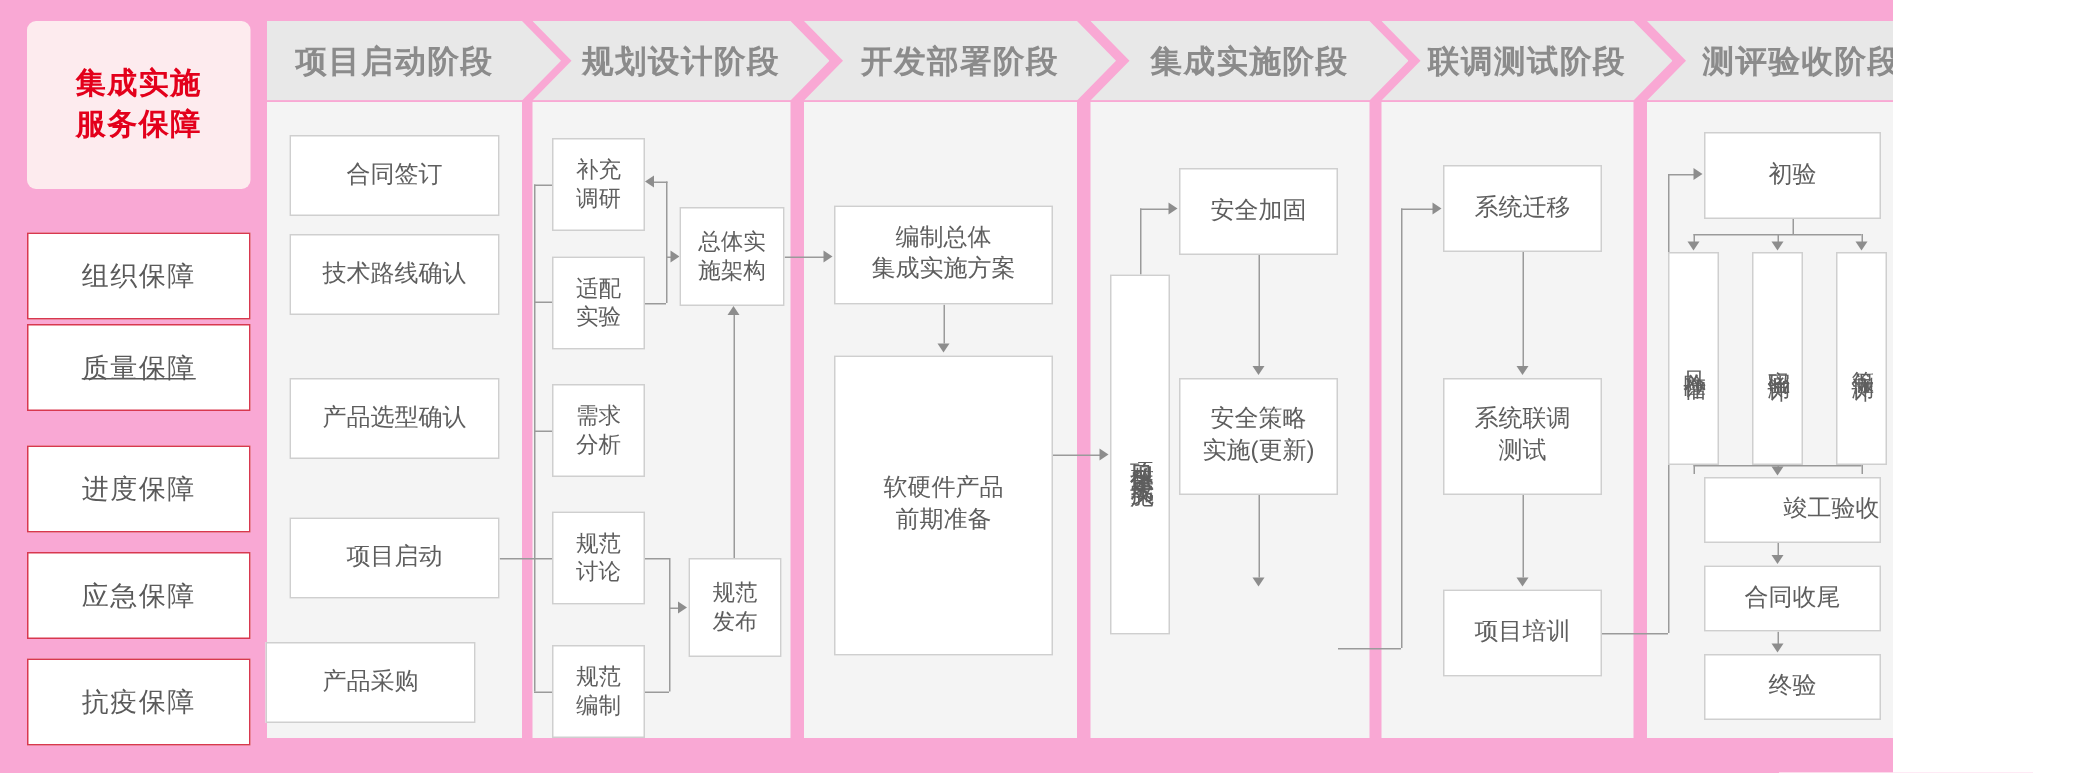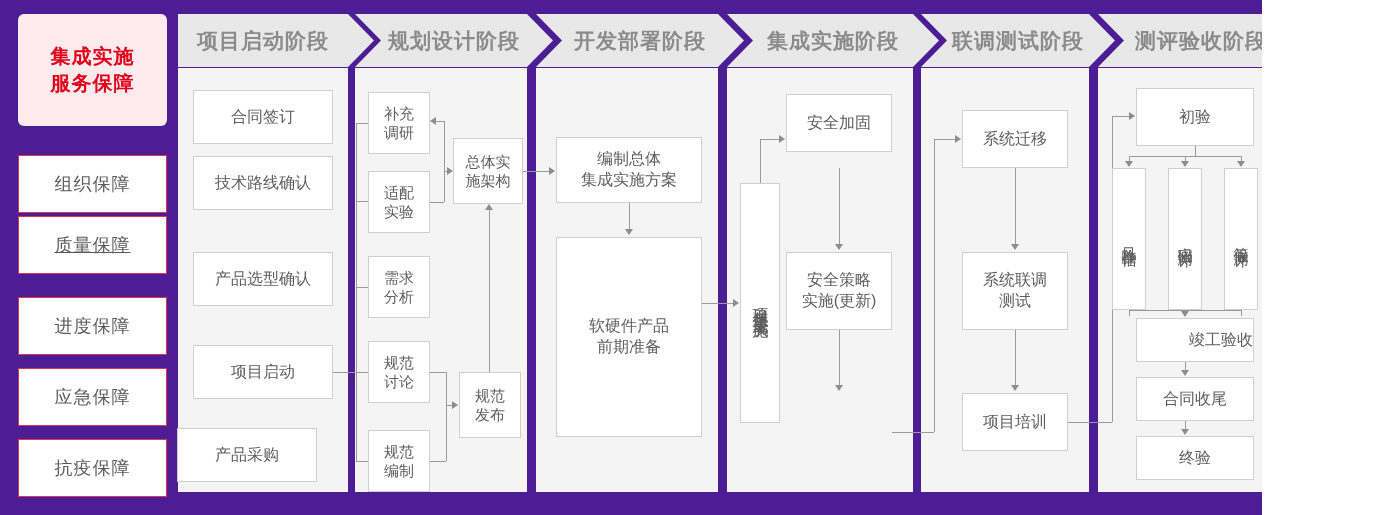--- a/index.html
+++ b/index.html
@@ -5,21 +5,21 @@
   html,body{margin:0;padding:0;background:#ffffff;}
   body{
     font-family:"Liberation Sans","DejaVu Sans",sans-serif;
     -webkit-font-smoothing:antialiased;
   }
   #canvas{
     position:relative;
     width:1262px;
     height:515px;
     overflow:hidden;
-    background:#4c1d95;
+    background:#f9a8d4;
   }
   .abs{position:absolute;box-sizing:border-box;}
 
   
   .left-title{
     left:18px; top:14px; width:149px; height:112px;
     background:#fdebee;
     border-radius:6px;
     display:flex; align-items:center; justify-content:center;
     color:#e3001b; font-weight:bold; font-size:20px; line-height:1.35;
@@ -244,21 +244,21 @@
 
   <div class="abs conn vline" style="left:629px;top:203px;height:26px;"></div>
   <div class="abs conn arrow arr-d" style="left:625px;top:229px;"></div>
 
   <div class="abs conn hline" style="left:702px;top:303px;width:32px;"></div>
   <div class="abs conn arrow arr-r" style="left:733px;top:299px;"></div>
 
   <div class="abs node vert" style="left:740px;top:183px;width:40px;height:240px;">
     <span>项目整体集成实施</span>
   </div>
-  <div class="abs node" style="left:786px;top:94px;width:106px;height:58px;">
+  <div class="abs node" style="left:786px;top:112px;width:106px;height:58px;">
     <span>安全加固</span>
   </div>
   <div class="abs node" style="left:786px;top:252px;width:106px;height:78px;white-space:pre-line;">
     <span>安全策略
 实施(更新)</span>
   </div>
 
   <div class="abs conn vline" style="left:760px;top:139px;height:45px;"></div>
   <div class="abs conn hline" style="left:760px;top:139px;width:20px;"></div>
   <div class="abs conn arrow arr-r" style="left:779px;top:135px;"></div>

